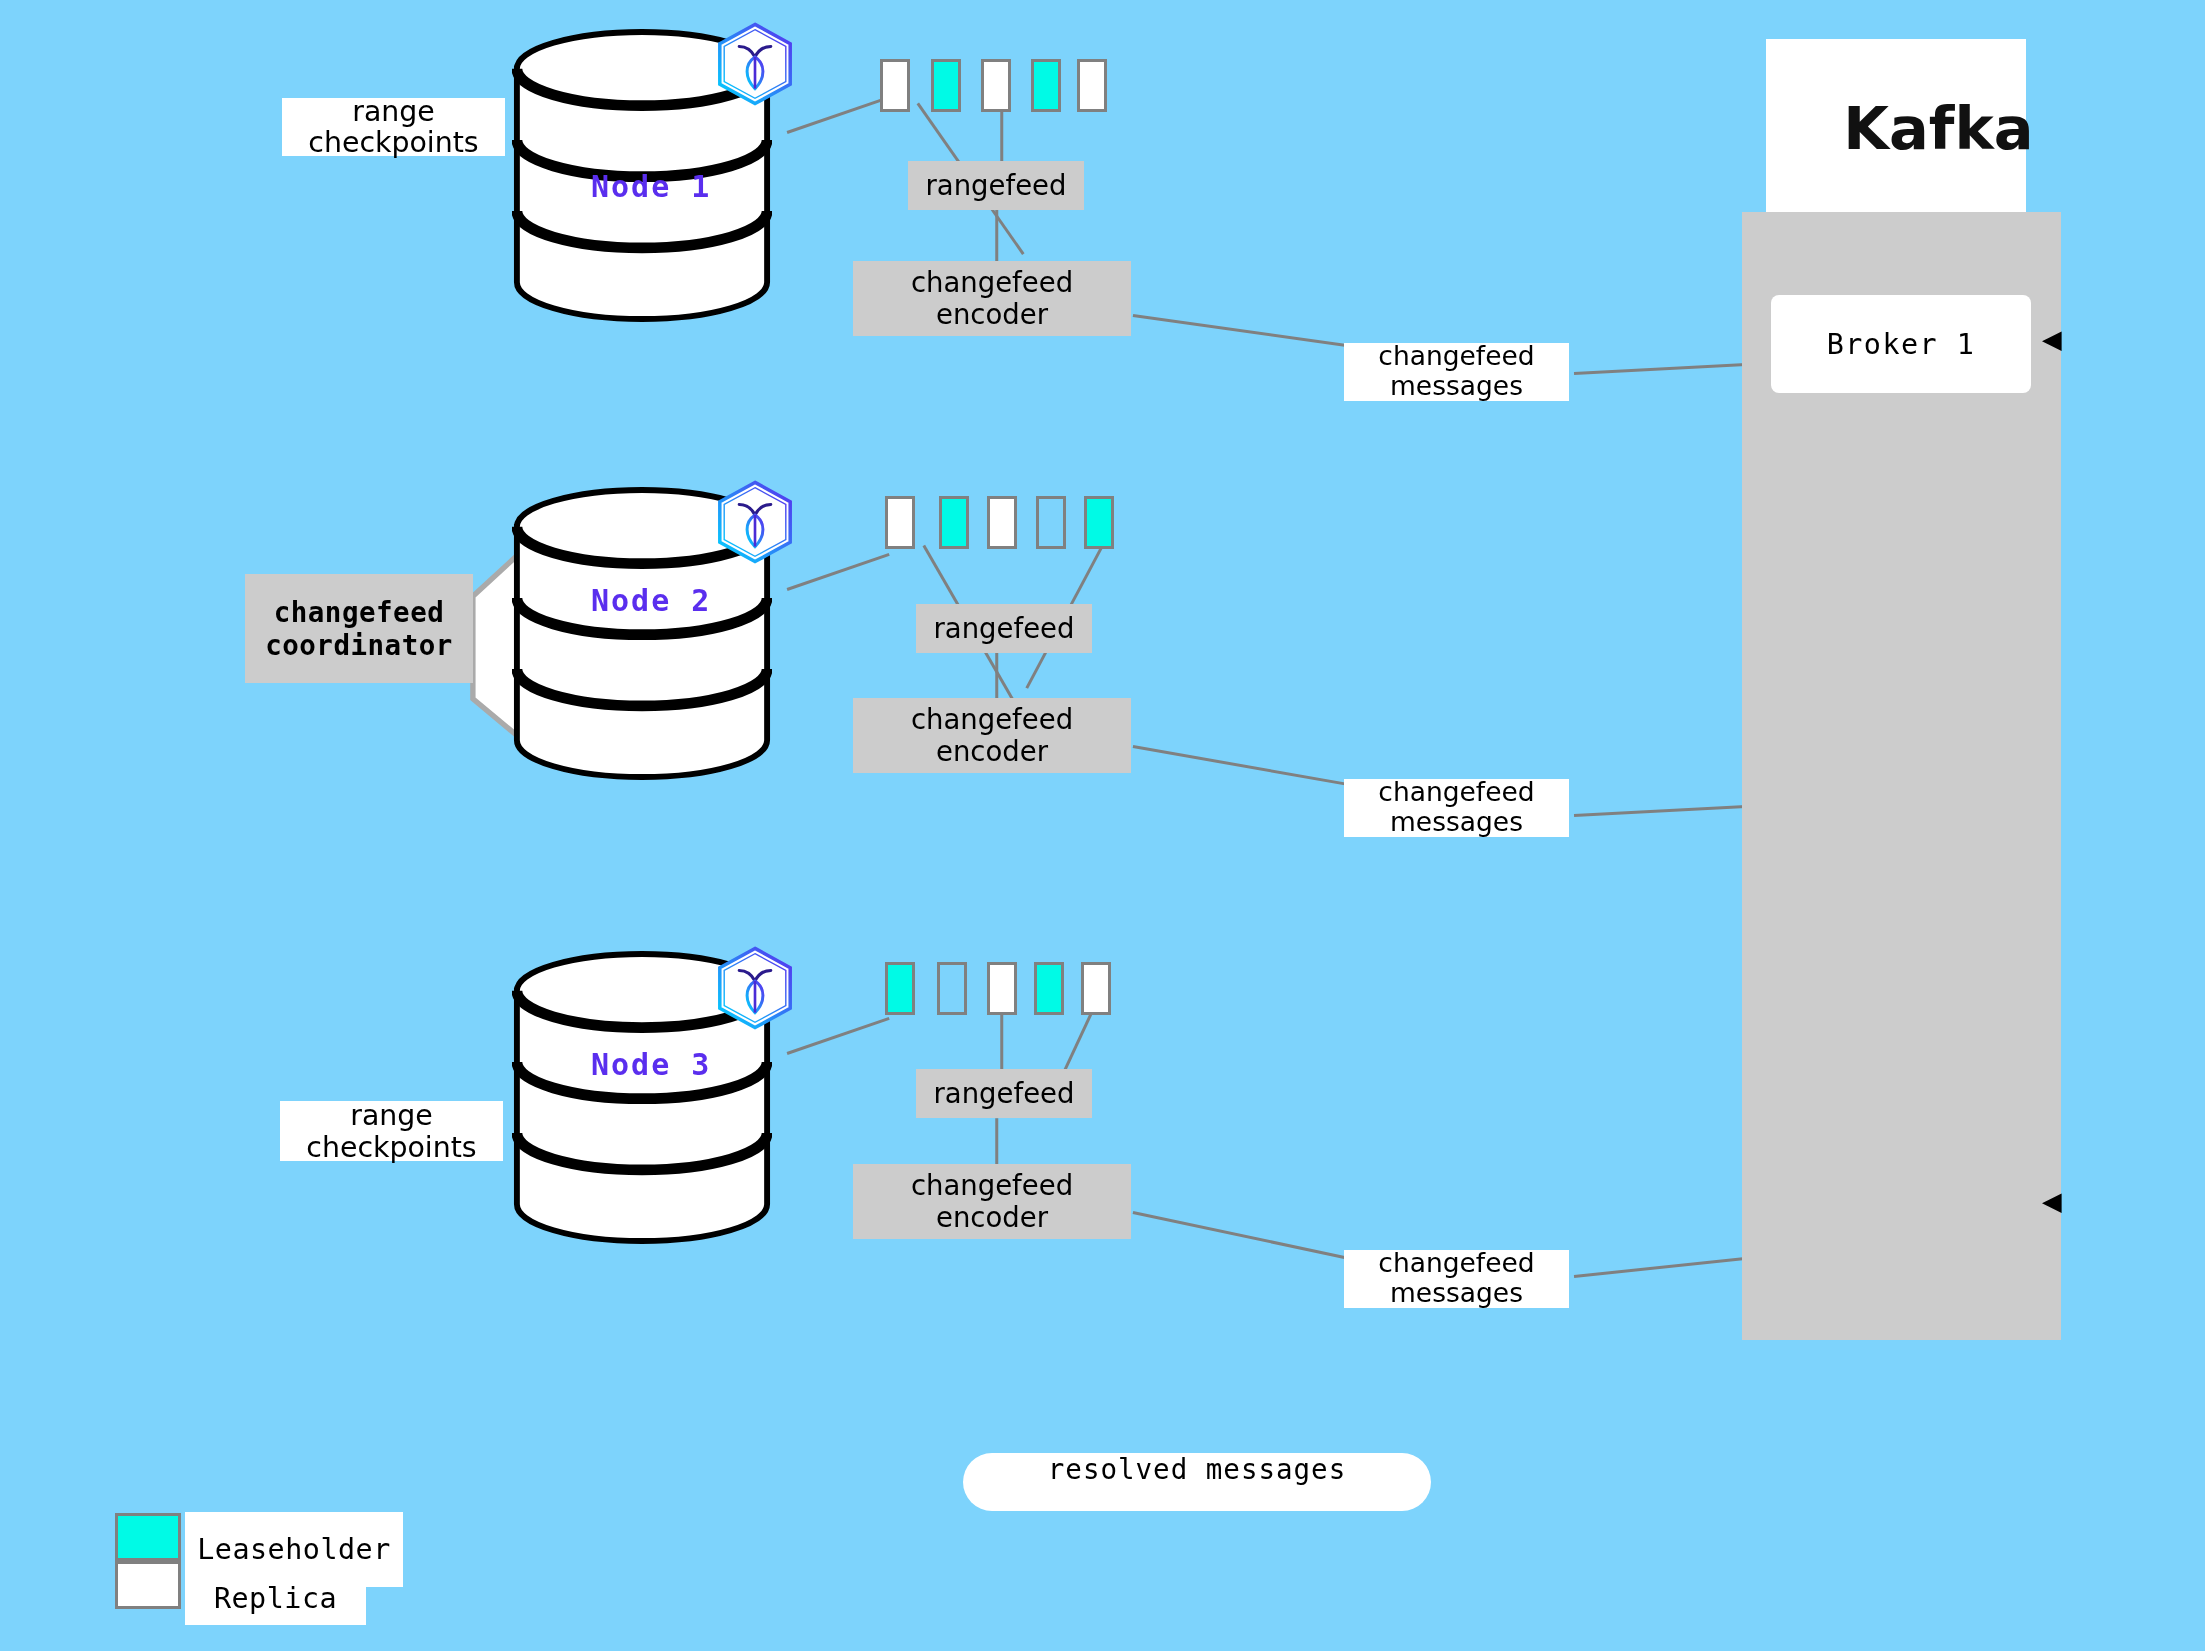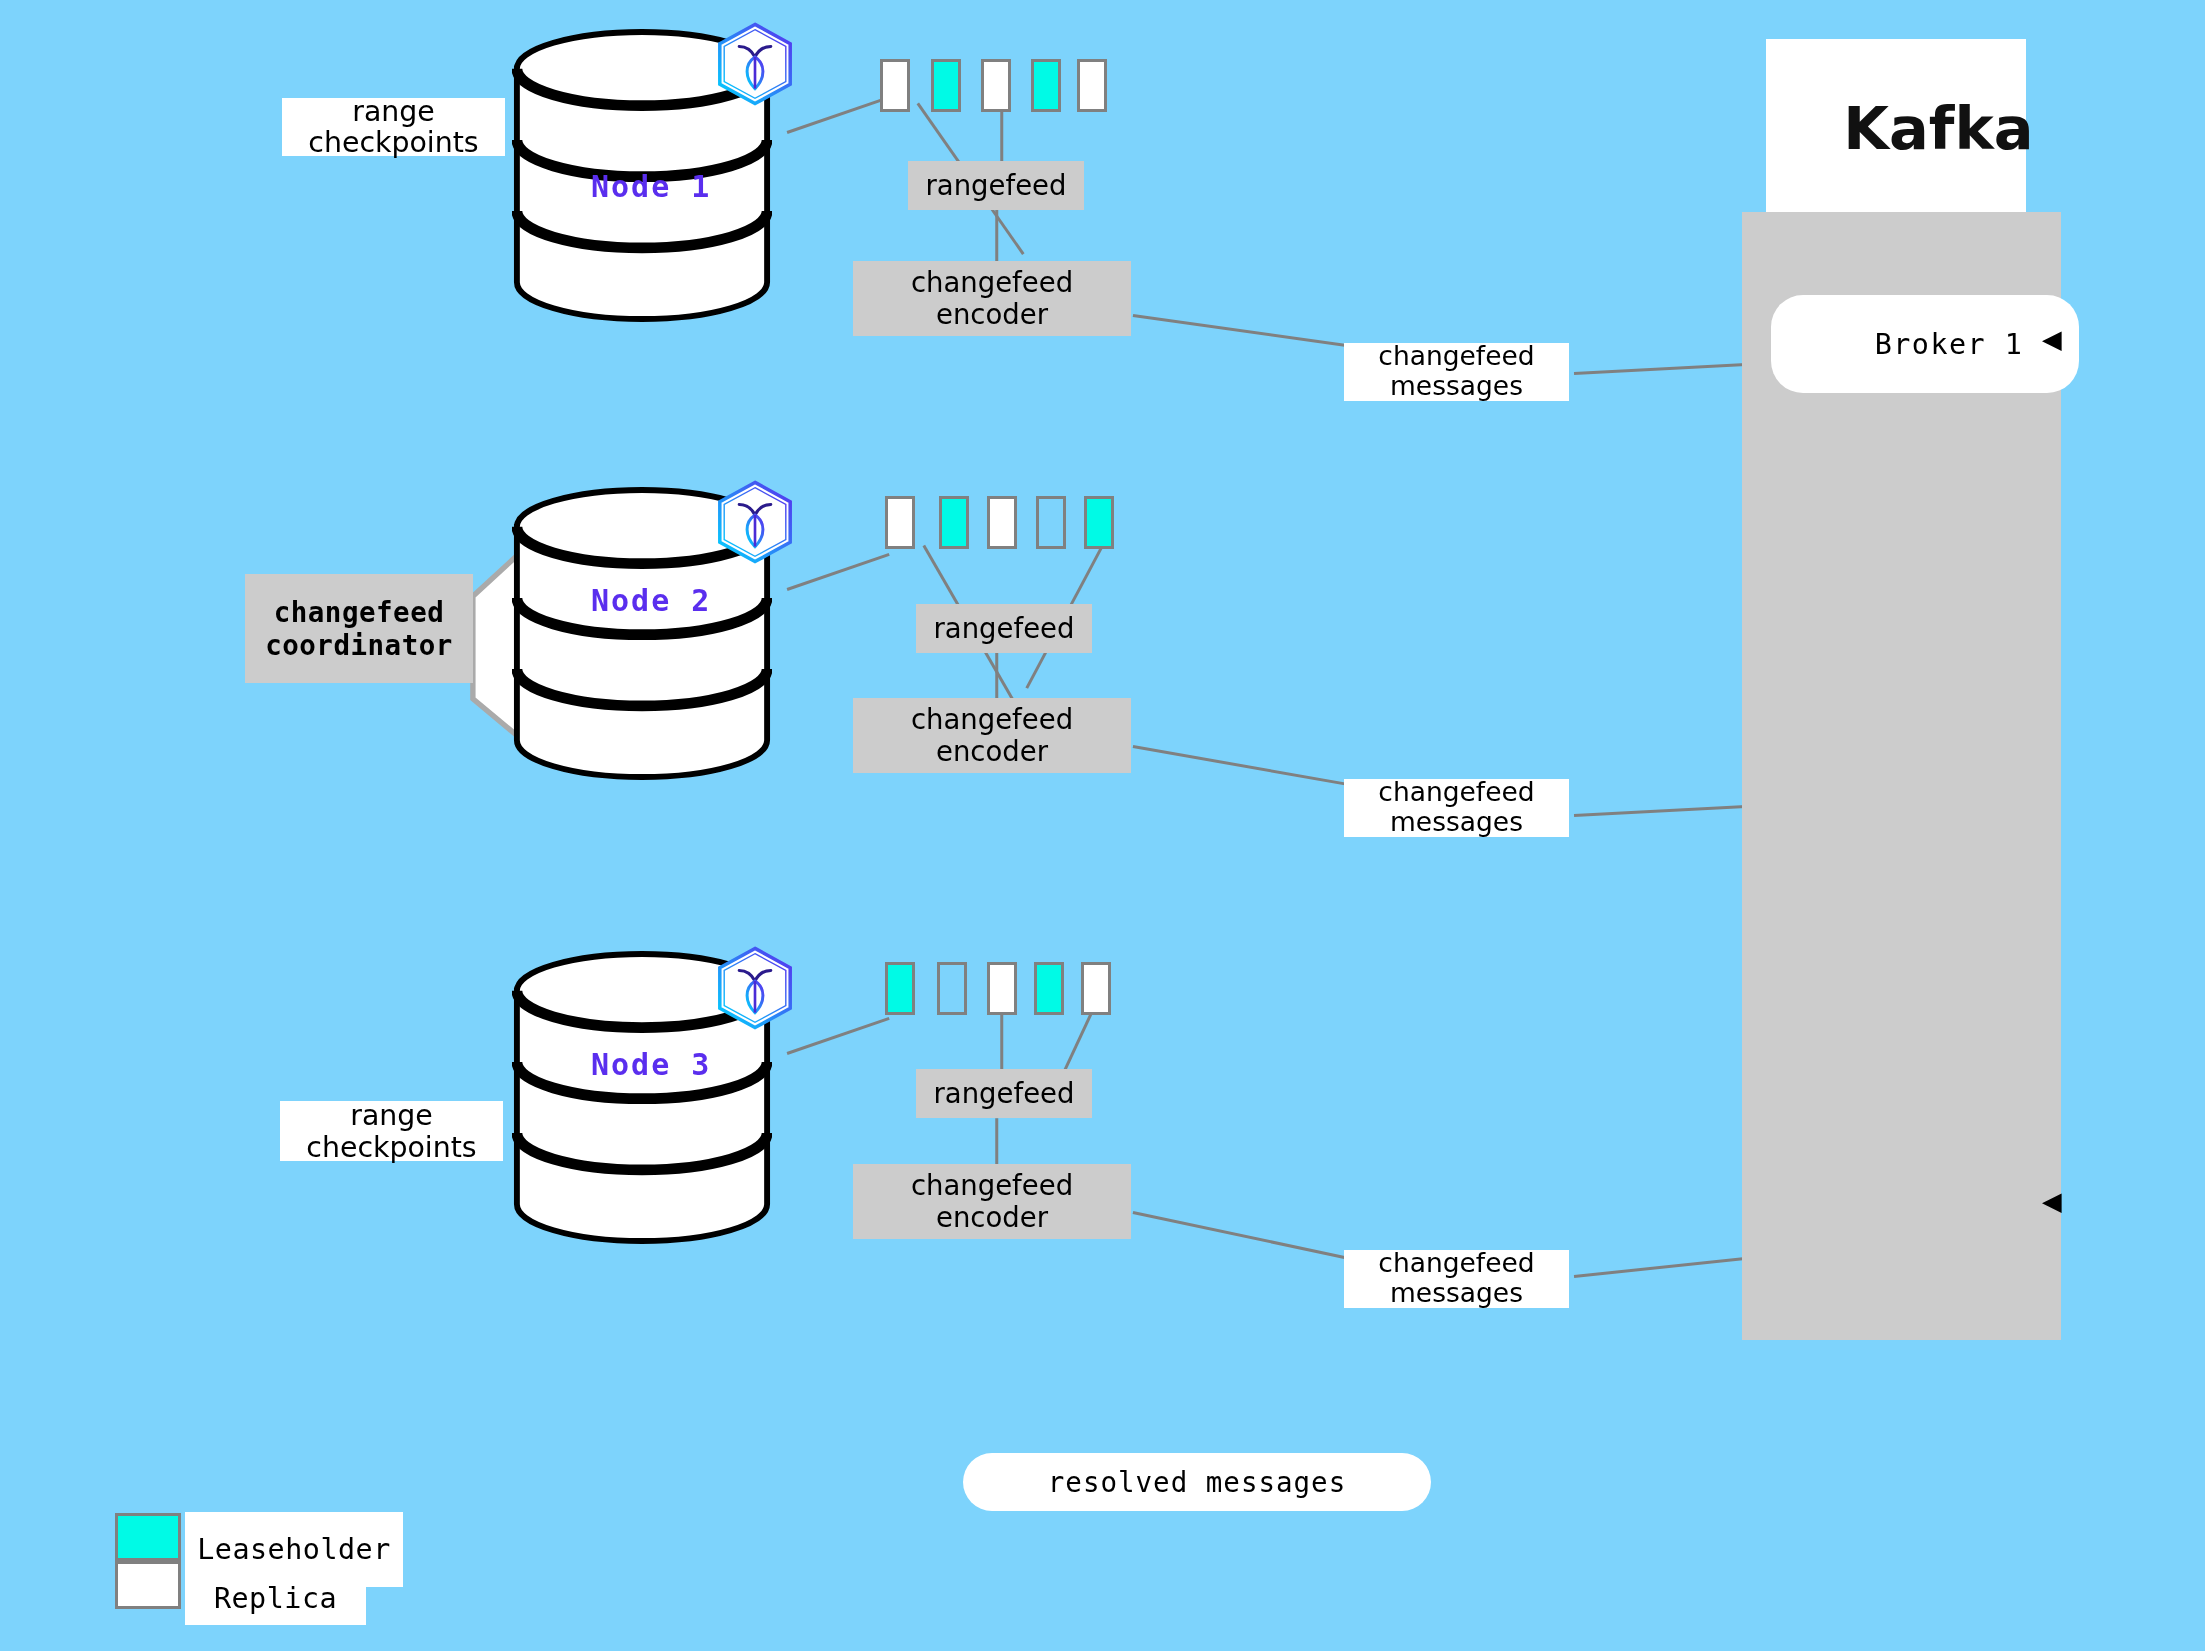--- a/index.html
+++ b/index.html
@@ -48,43 +48,43 @@
     border:3.4px solid #808080;
     box-sizing:border-box;
   }
   .rb-white{background:#ffffff;}
   .rb-cyan{background:#00FAE6;}
   .rb-empty{background:transparent;}
 
   
   .kpanel{position:absolute;background:#cccccc;}
   .kbroker{
-    position:absolute;background:#ffffff;border-radius:32px;
+    position:absolute;background:#ffffff;border-radius:8px;
     display:flex;align-items:center;justify-content:center;
     font-family:"DejaVu Sans Mono", monospace;
-    color:#000;letter-spacing:1.5px;padding-left:48px;
+    color:#000;letter-spacing:1.5px;
   }
   .klogo{position:absolute;background:#ffffff;display:flex;align-items:center;}
   .kname{
     font-family:"DejaVu Sans", sans-serif;font-weight:bold;
     color:#111;line-height:1;
   }
 
   
   .coordbox{
     position:absolute;background:#cccccc;color:#000;
     font-family:"DejaVu Sans Mono", monospace;font-weight:bold;
     display:flex;align-items:center;justify-content:center;
     text-align:center;line-height:1.2;letter-spacing:0.5px;
   }
 
   
   .stadium{
     position:absolute;background:#ffffff;border-radius:490px;
-    display:flex;align-items:center;justify-content:center;
+    display:flex;justify-content:center;
     font-family:"DejaVu Sans Mono", monospace;color:#000;letter-spacing:1px;
   }
 
   
   .legswatch{position:absolute;border:3.4px solid #808080;box-sizing:border-box;}
   .leglabel{
     position:absolute;background:#ffffff;color:#000;
     font-family:"DejaVu Sans Mono", monospace;
     display:flex;align-items:center;justify-content:center;
     letter-spacing:0.5px;

